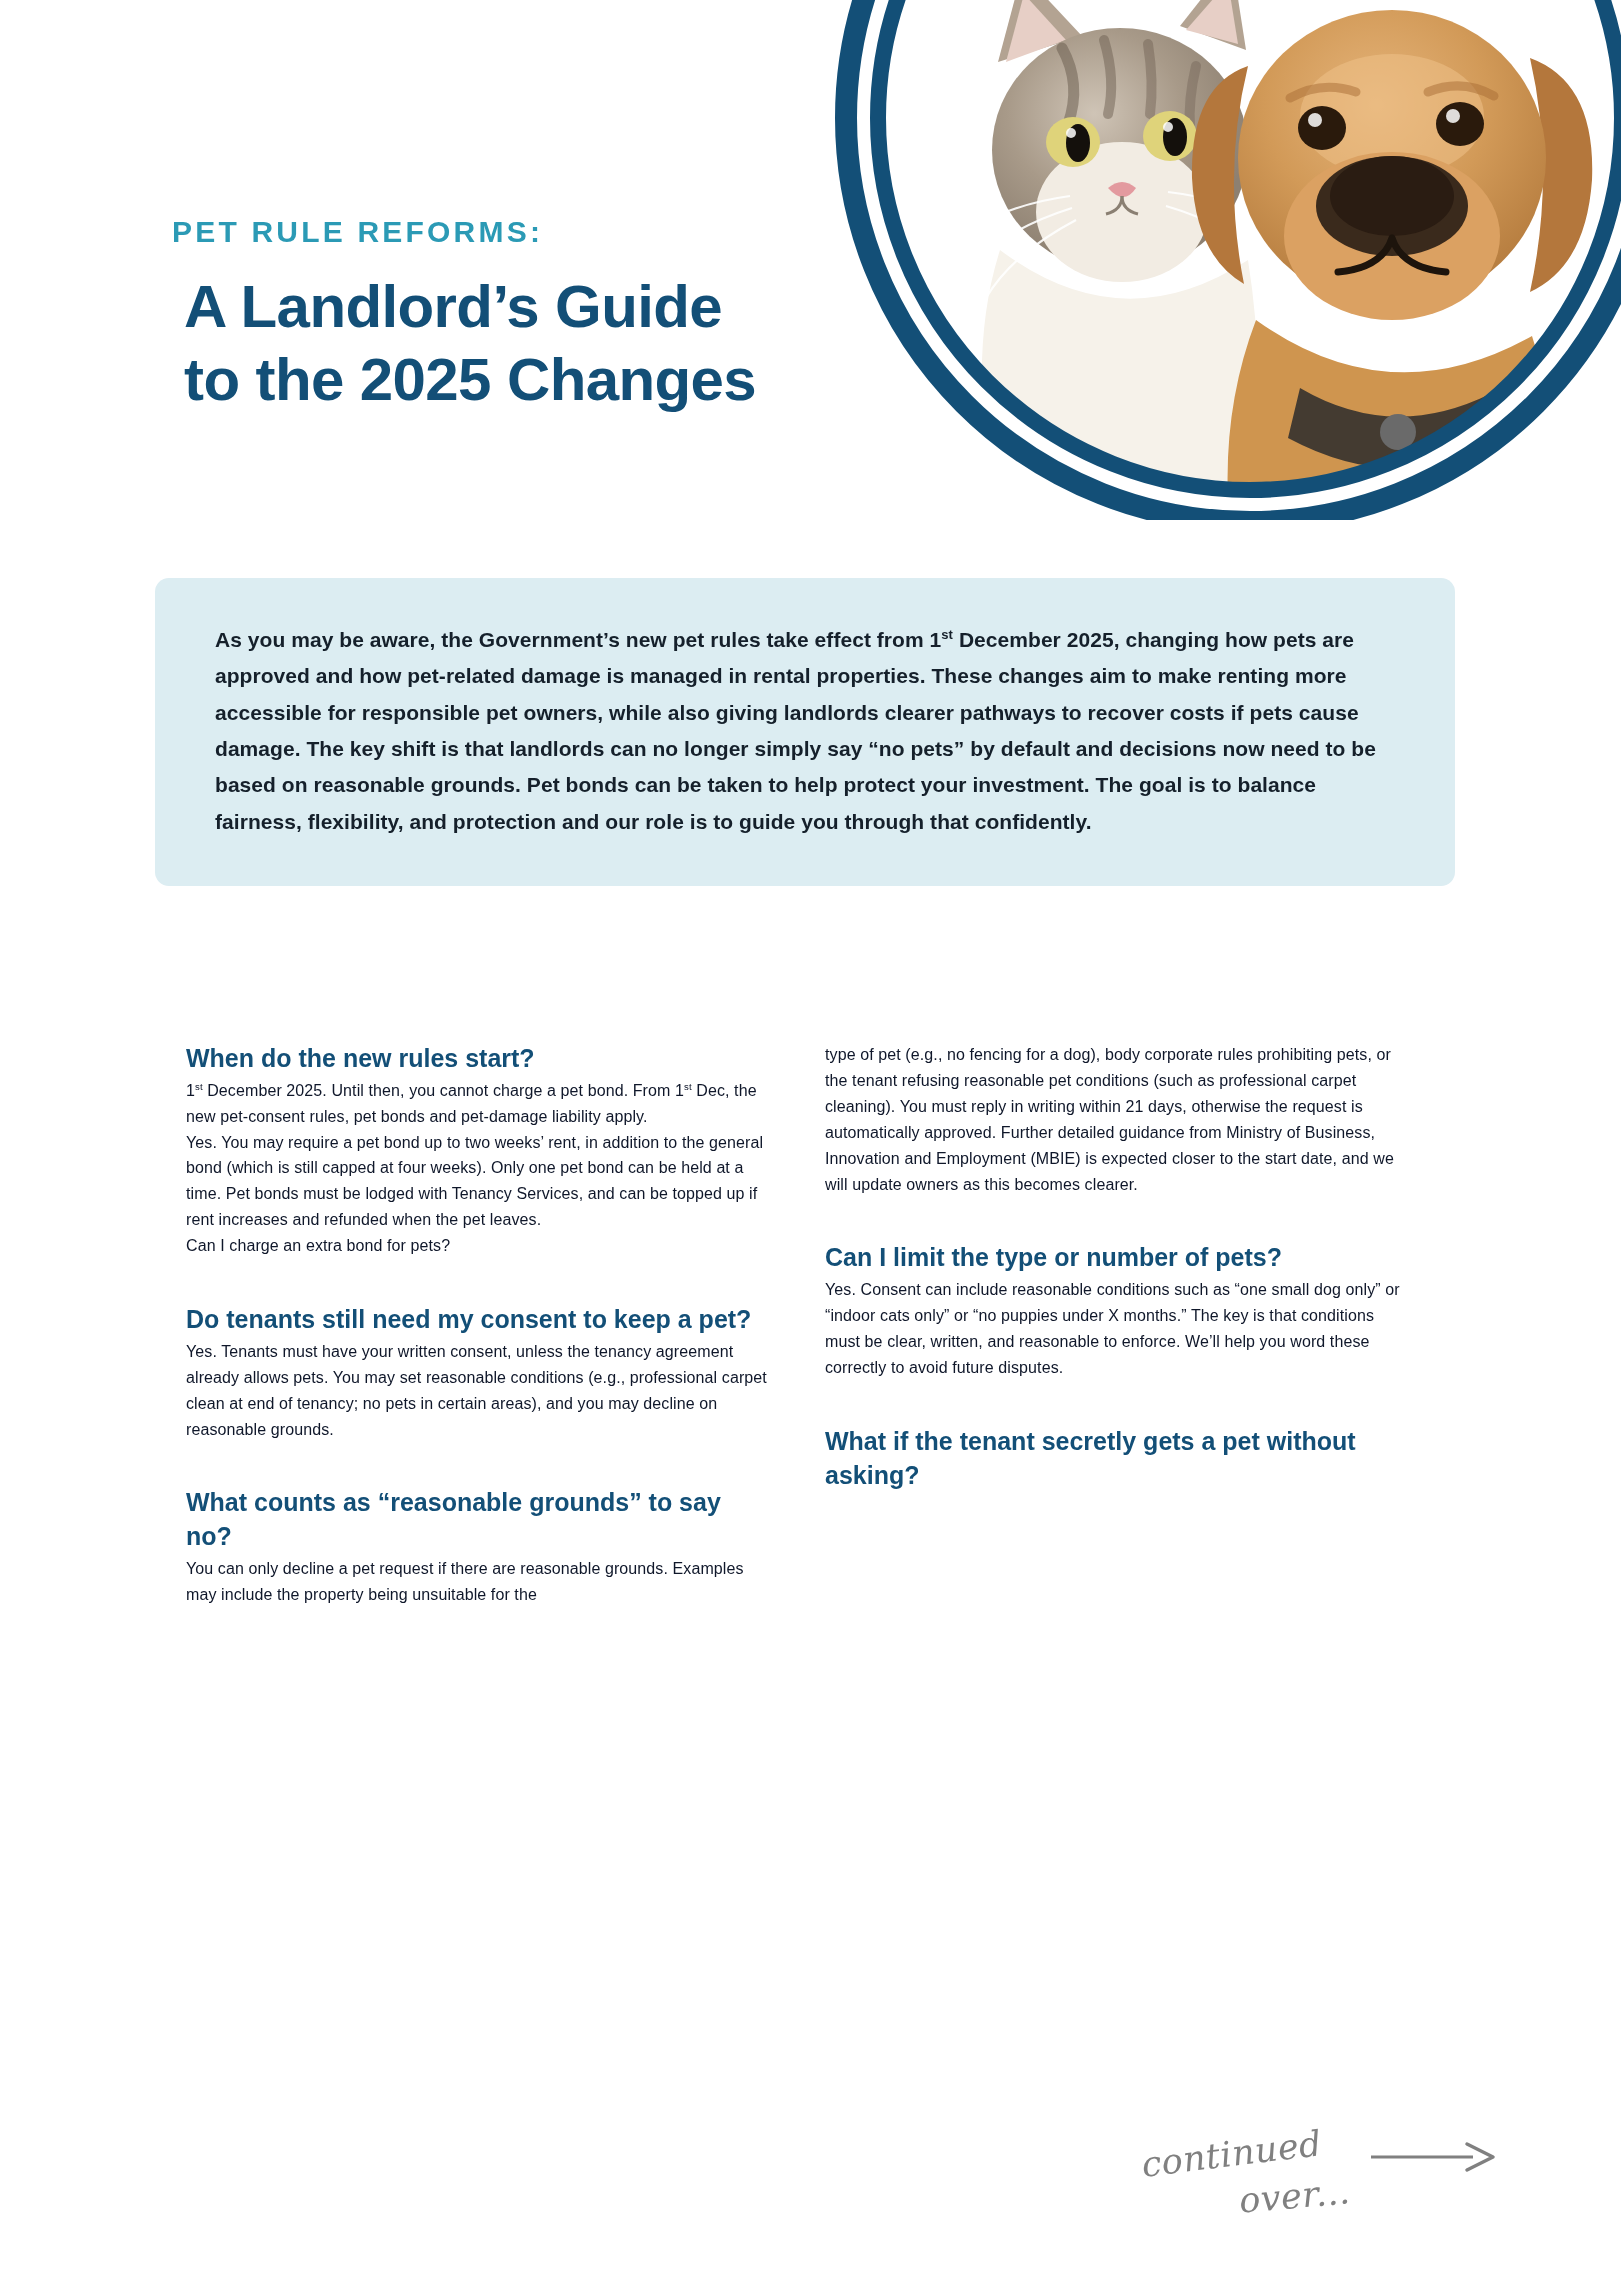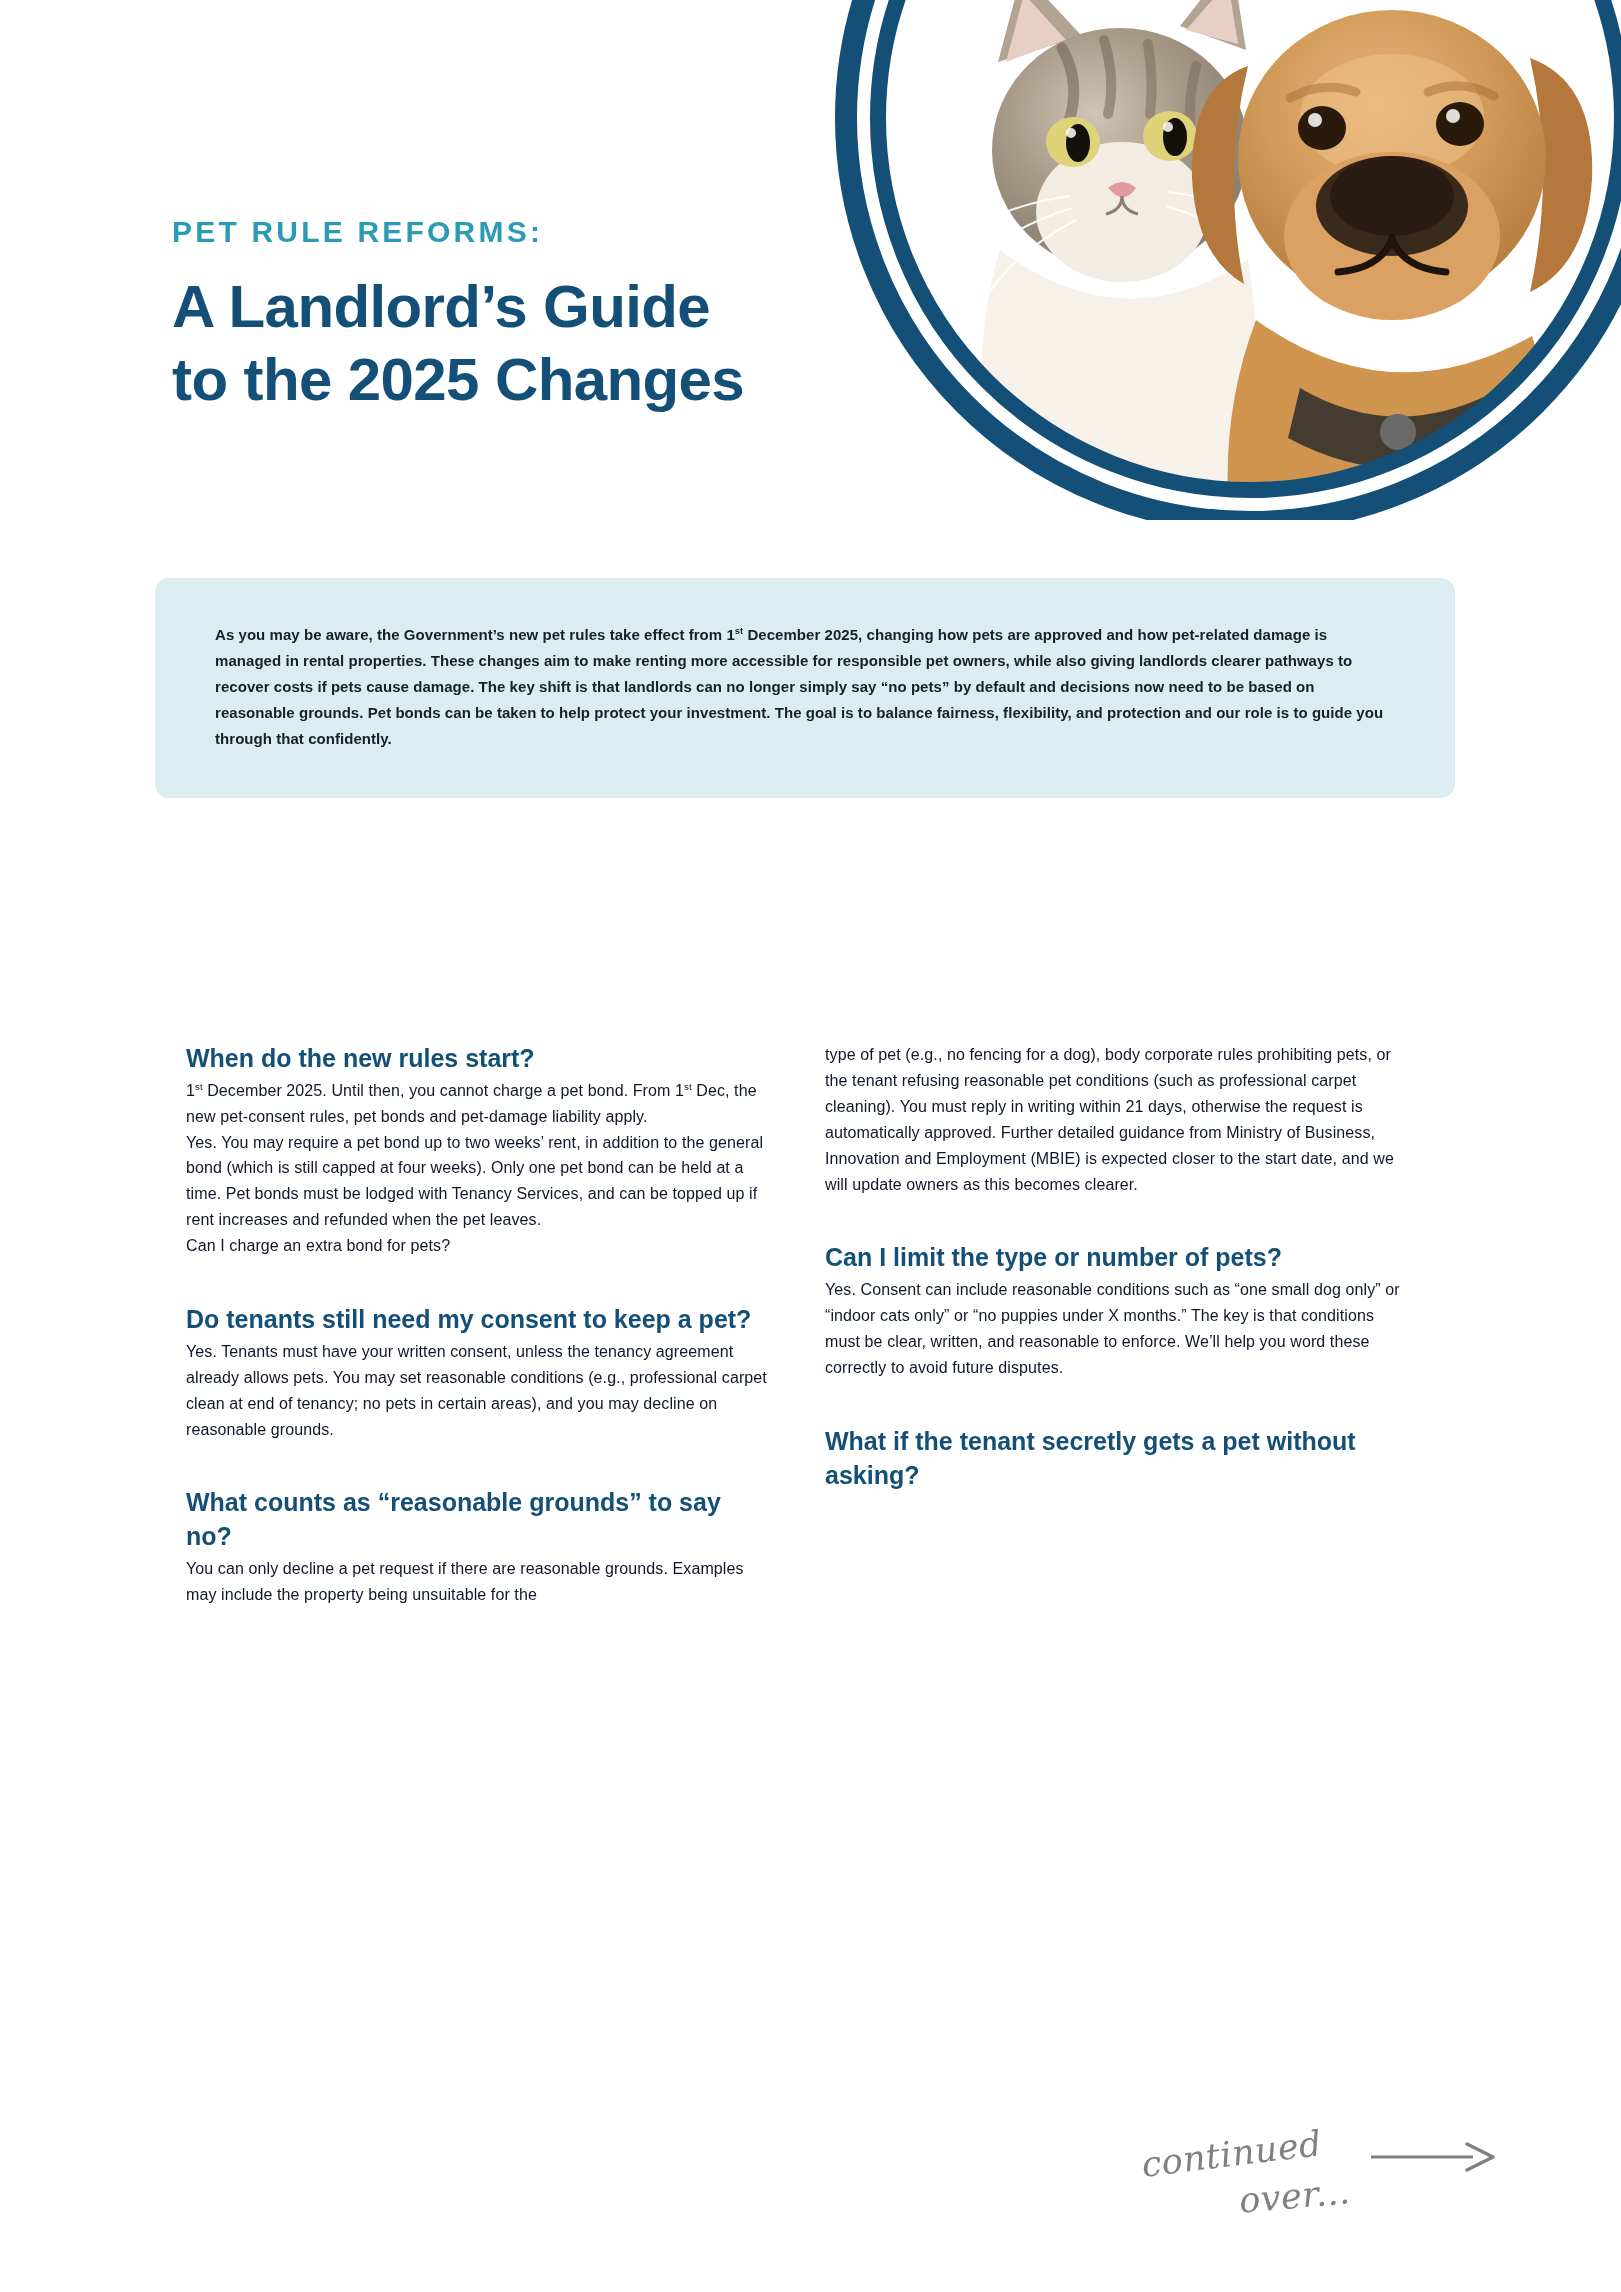--- a/index.html
+++ b/index.html
@@ -42,38 +42,38 @@
     font-weight: bold;
     letter-spacing: 3.2px;
     line-height: 1.1;
     margin: 0 0 22px 0;
   }
   .main-title {
     color: #134f77;
     font-size: 60px;
     font-weight: bold;
     line-height: 1.22;
-    margin: 0;
+    margin: 12px;
     letter-spacing: -0.6px;
   }
 
   
   .intro-box {
     position: absolute;
     left: 155px;
     top: 578px;
     width: 1300px;
     box-sizing: border-box;
     background: #dcedf2;
     border-radius: 14px;
     padding: 44px 60px 46px 60px;
   }
   .intro-text {
     color: #15202b;
-    font-size: 15px;
+    font-size: 21px;
     font-weight: bold;
     line-height: 1.73;
     margin: 0;
     letter-spacing: 0.05px;
   }
   .intro-text sup {
     font-size: 0.62em;
     vertical-align: super;
     line-height: 0;
   }

